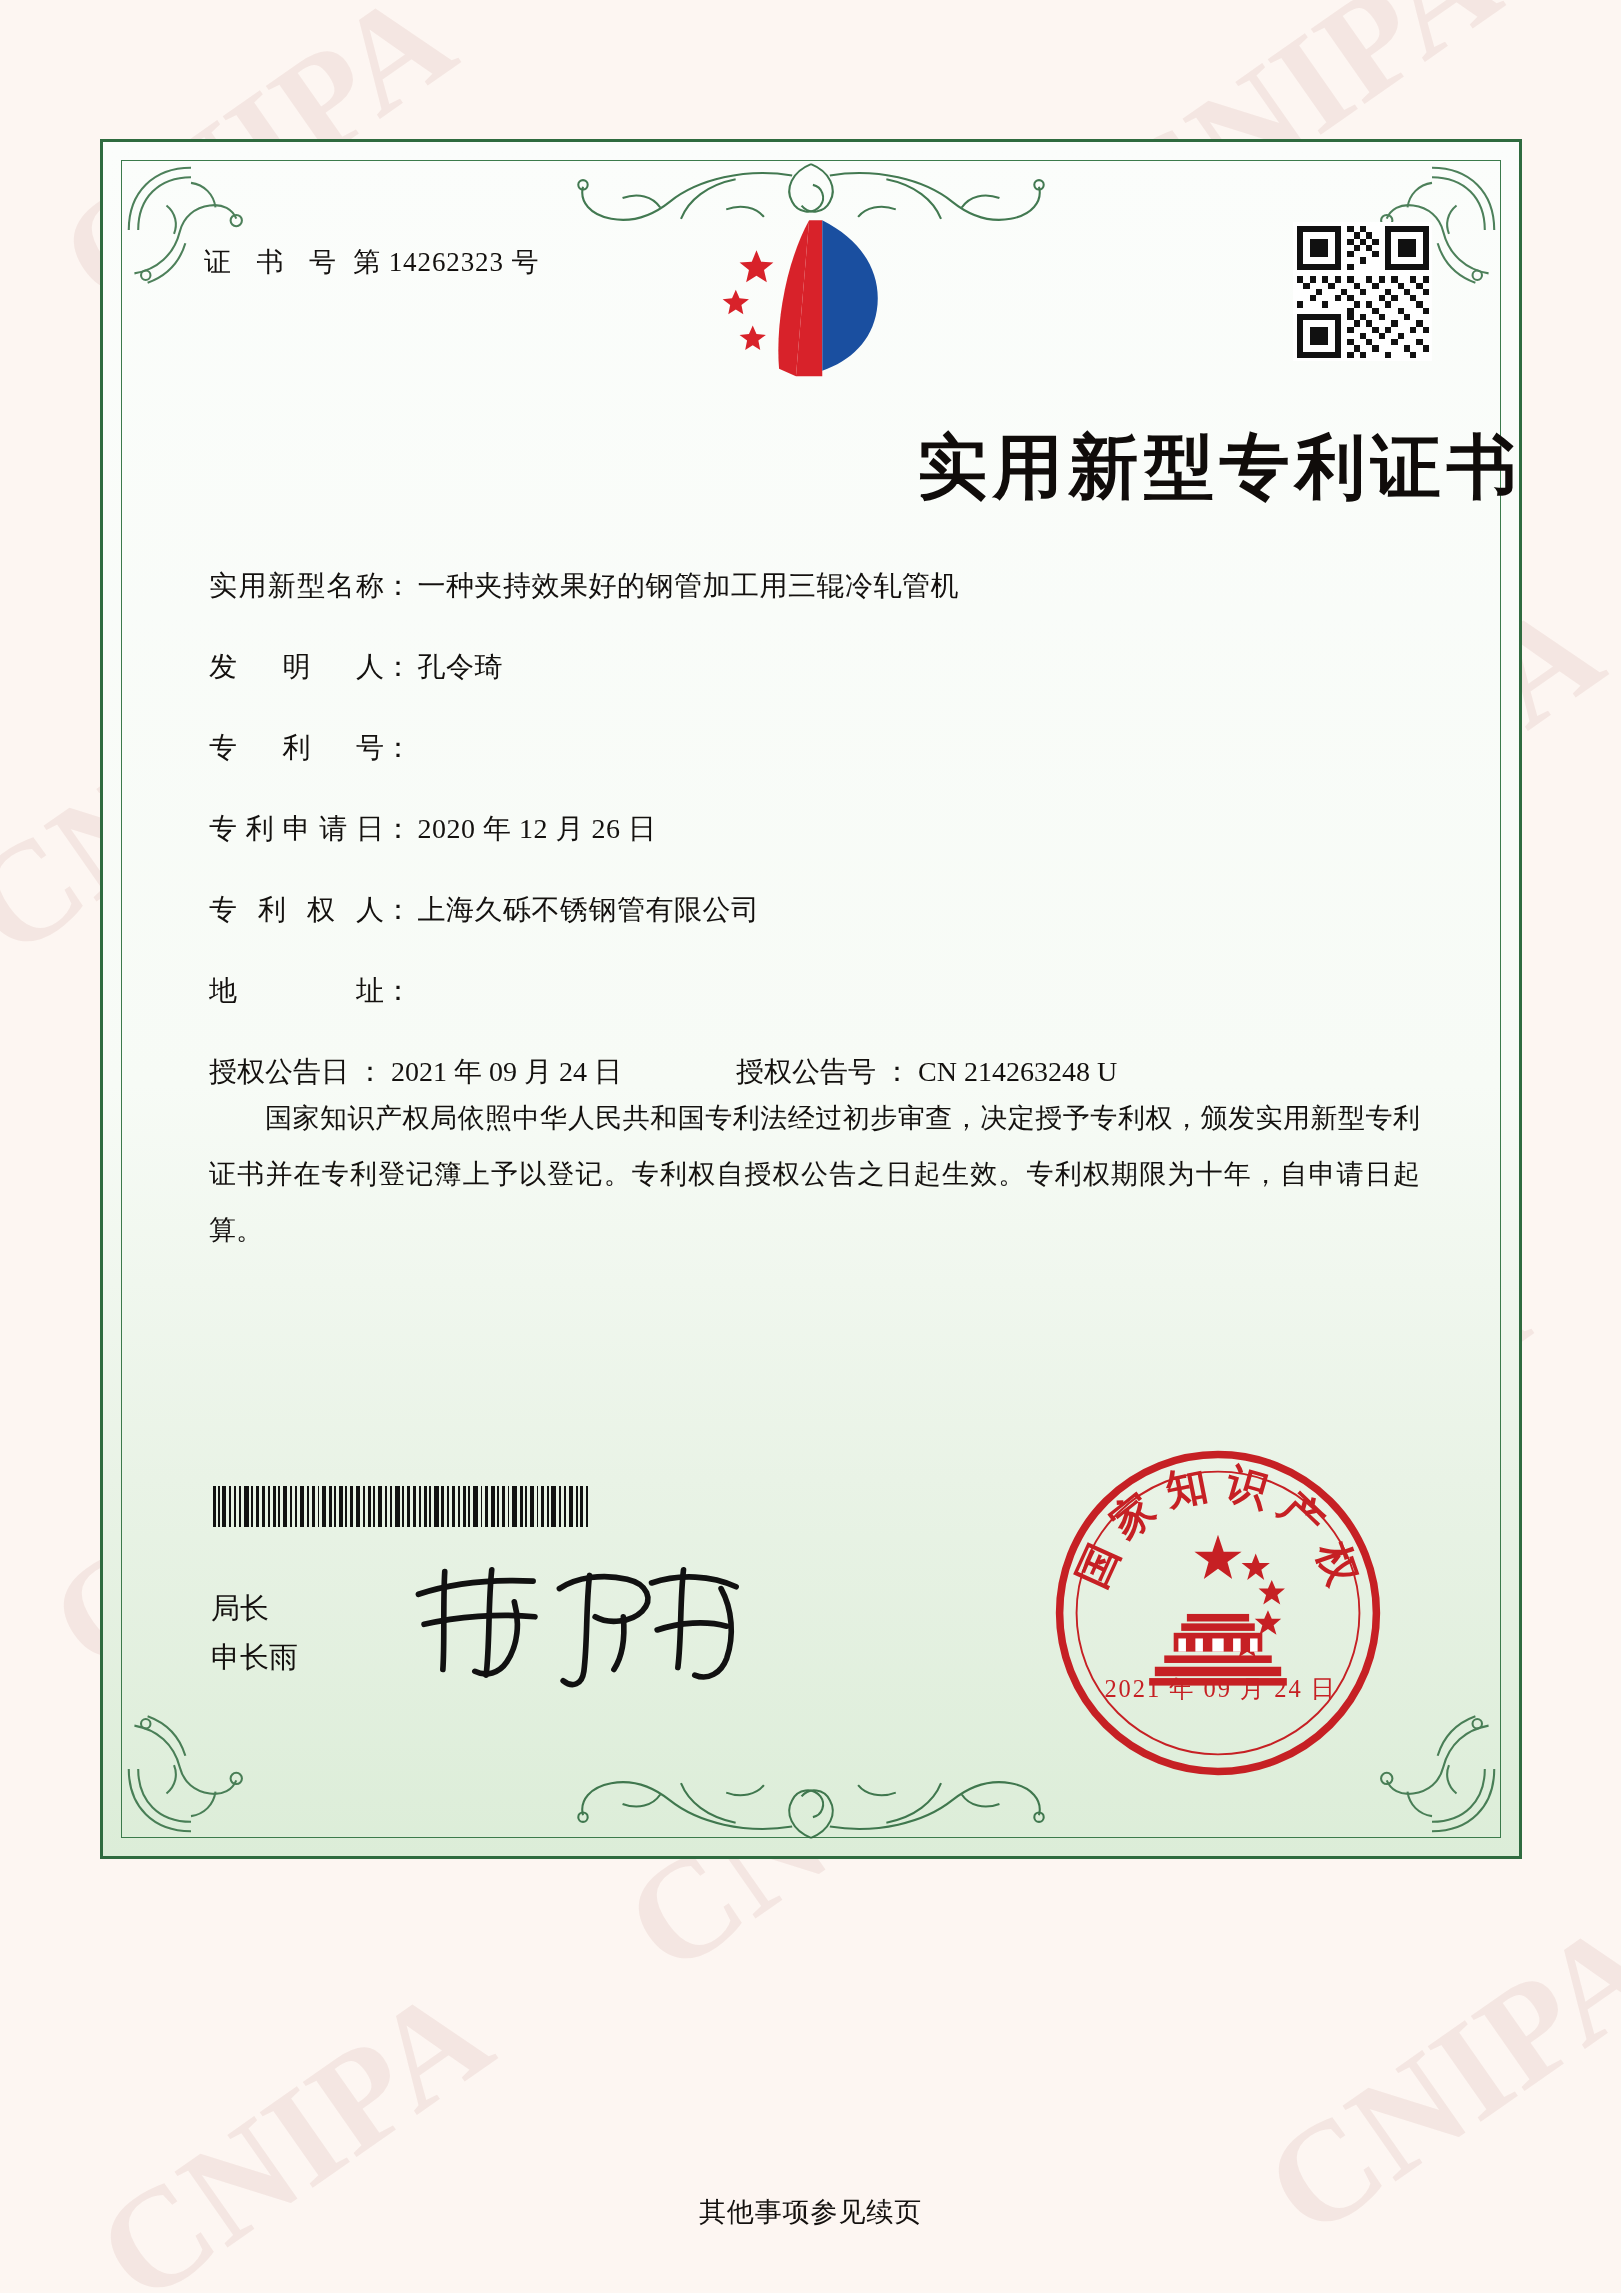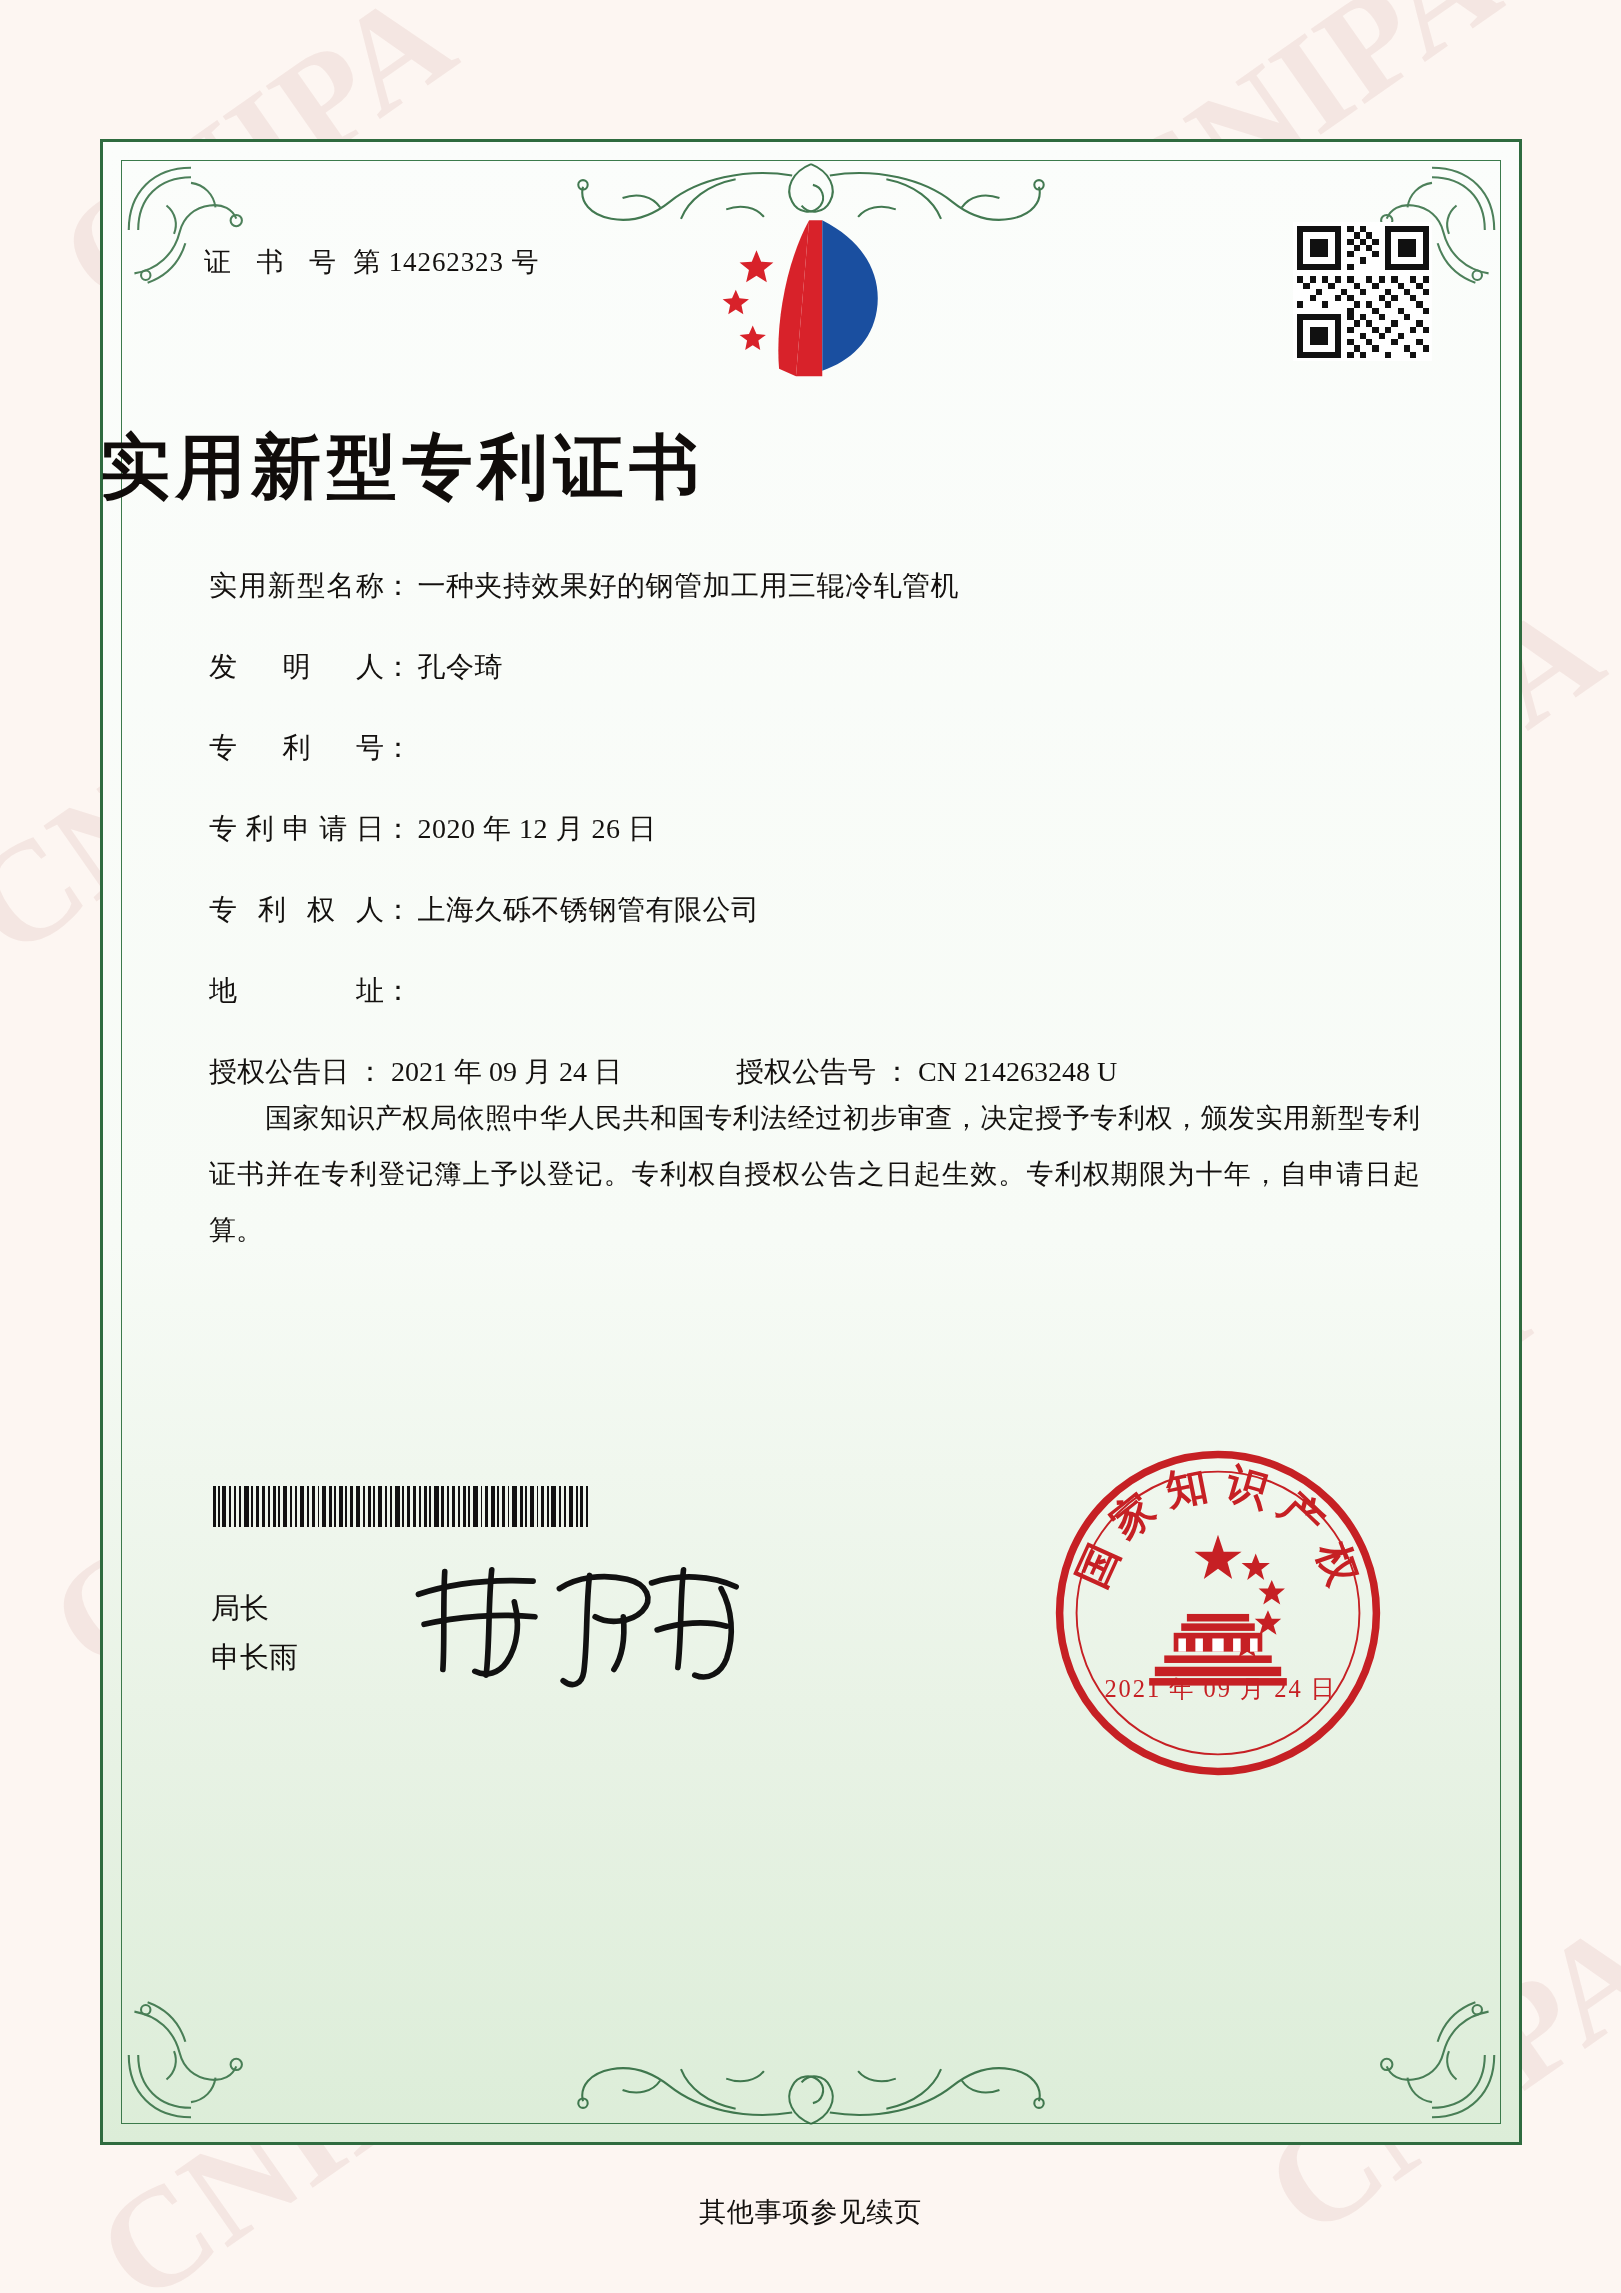--- a/index.html
+++ b/index.html
@@ -31,21 +31,21 @@
     white-space: nowrap;
     transform-origin: center;
   }
 
   
   .page {
     position: absolute;
     left: 100px;
     top: 139px;
     width: 1422px;
-    height: 2006px;
+    height: 1720px;
     z-index: 1;
   }
   .border-outer {
     position: absolute;
     inset: 0;
     border: 3.8px solid #2f6b3f;
     background: linear-gradient(180deg, #fbfdfb 0%, #f7fbf6 55%, #e9f3e6 78%, #dcedd8 100%);
   }
   .border-inner {
     position: absolute;
@@ -118,21 +118,21 @@
     transform: translateX(-50%);
     width: 226px;
     height: 188px;
   }
 
   .doc-title {
     position: absolute;
     left: 0;
     right: 0;
     top: 282px;
-    text-align: left;
+    text-align: right;
     font-size: 70px;
     font-weight: bold;
     letter-spacing: 5.6px;
     color: #100c0a;
     font-family: "Liberation Serif", serif;
   }
 
   
   .fields {
     position: absolute;

